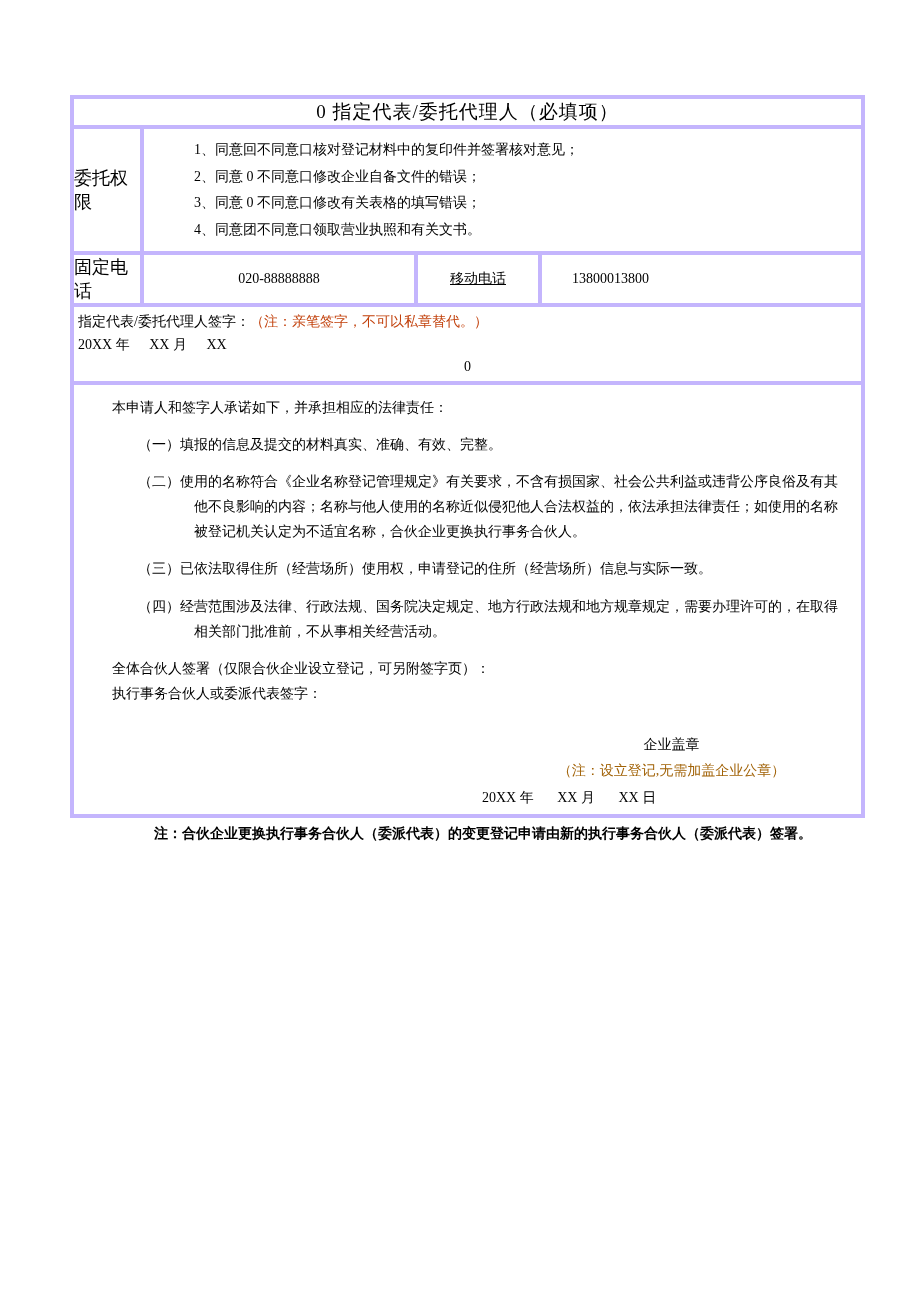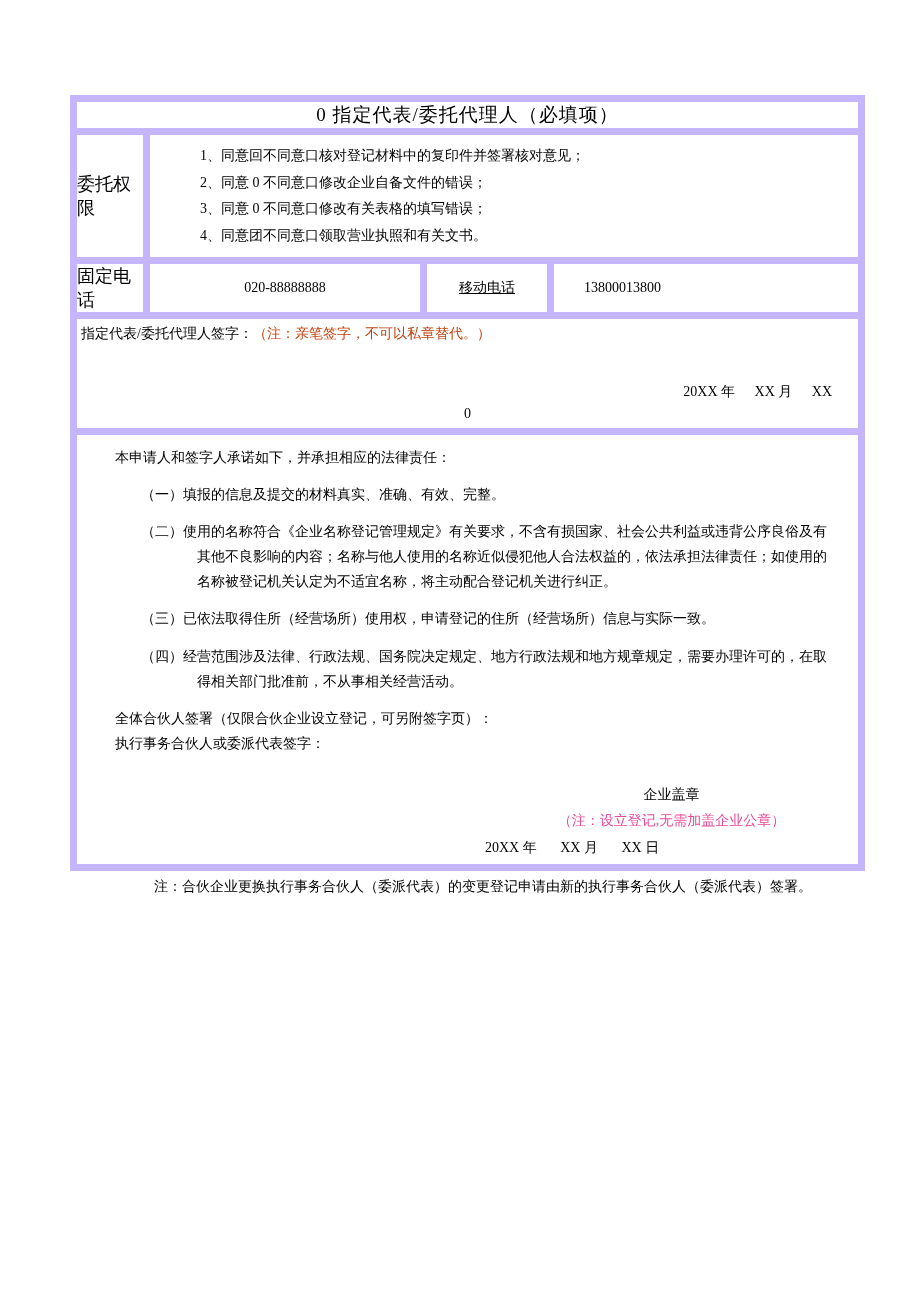--- a/index.html
+++ b/index.html
@@ -13,21 +13,21 @@
   }
   .page {
     padding: 95px 55px 40px 70px;
     box-sizing: border-box;
   }
   table.main {
     border-collapse: collapse;
     width: 100%;
   }
   table.main td, table.main th {
-    border: 7px solid #c4b5fd;
+    border: 4px solid #c4b5fd;
     padding: 0;
     vertical-align: middle;
   }
   .section-head {
     text-align: center;
     font-size: 19px;
     font-weight: normal;
     padding: 6px 0;
     letter-spacing: 1px;
   }
@@ -63,24 +63,22 @@
     line-height: 1.6;
   }
   .sign-area .line1 {
     display: flex;
     align-items: baseline;
   }
   .red {
     color: #c2410c;
   }
   .date-line {
-    text-align: right;
     padding-right: 10px;
     letter-spacing: 4px;
-    margin-top: 35px;
   }
   .date-line span {
     letter-spacing: 0;
     margin: 0 12px 0 0;
   }
   .zero-center {
     text-align: center;
   }
   .applicant {
     padding: 10px 10px 4px 38px;
@@ -95,36 +93,37 @@
   .applicant-sign {
     margin-top: 6px;
   }
   .stamp-block {
     text-align: center;
     margin-top: 26px;
     margin-left: 380px;
     line-height: 1.8;
   }
   .stamp-block .note {
-    color: #ec4899;
+    color: #a16207;
     font-family: Liberation Serif, serif;
   }
   .stamp-date {
     margin-left: 370px;
     letter-spacing: 2px;
     margin-top: 2px;
   }
   .stamp-date span {
     letter-spacing: 0;
     margin-right: 18px;
   }
   .footnote {
     padding: 4px 0 0 56px;
     text-indent: 28px;
     line-height: 1.7;
+    font-weight: bold;
   }
 </style>
 </head>
 <body>
 
 <div class="page">
 <table class="main">
 
   <tbody>
         <tr>
@@ -168,21 +167,21 @@
     </td>
   </tr>
 
 
   <tr>
     <td colspan="4">
       <div class="applicant">
         <div>本申请人和签字人承诺如下，并承担相应的法律责任：</div>
         <div class="indent-1">
           <p class="item">（一）填报的信息及提交的材料真实、准确、有效、完整。</p>
-          <p class="item" style="padding-left:56px;text-indent:-56px;">（二）使用的名称符合《企业名称登记管理规定》有关要求，不含有损国家、社会公共利益或违背公序良俗及有其他不良影响的内容；名称与他人使用的名称近似侵犯他人合法权益的，依法承担法律责任；如使用的名称被登记机关认定为不适宜名称，将主动配合登记机关进行纠正。</p>
+          <p class="item" style="padding-left:56px;text-indent:-56px;">（二）使用的名称符合《企业名称登记管理规定》有关要求，不含有损国家、社会公共利益或违背公序良俗及有其他不良影响的内容；名称与他人使用的名称近似侵犯他人合法权益的，依法承担法律责任；如使用的名称被登记机关认定为不适宜名称，合伙企业更换执行事务合伙人。</p>
           <p class="item">（三）已依法取得住所（经营场所）使用权，申请登记的住所（经营场所）信息与实际一致。</p>
           <p class="item" style="padding-left:56px;text-indent:-56px;">（四）经营范围涉及法律、行政法规、国务院决定规定、地方行政法规和地方规章规定，需要办理许可的，在取得相关部门批准前，不从事相关经营活动。</p>
         </div>
         <div class="applicant-sign">
           <div>全体合伙人签署（仅限合伙企业设立登记，可另附签字页）：</div>
           <div>执行事务合伙人或委派代表签字：</div>
         </div>
         <div class="stamp-block">
           <div>企业盖章</div>
           <div class="note">（注：设立登记,无需加盖企业公章）</div>

